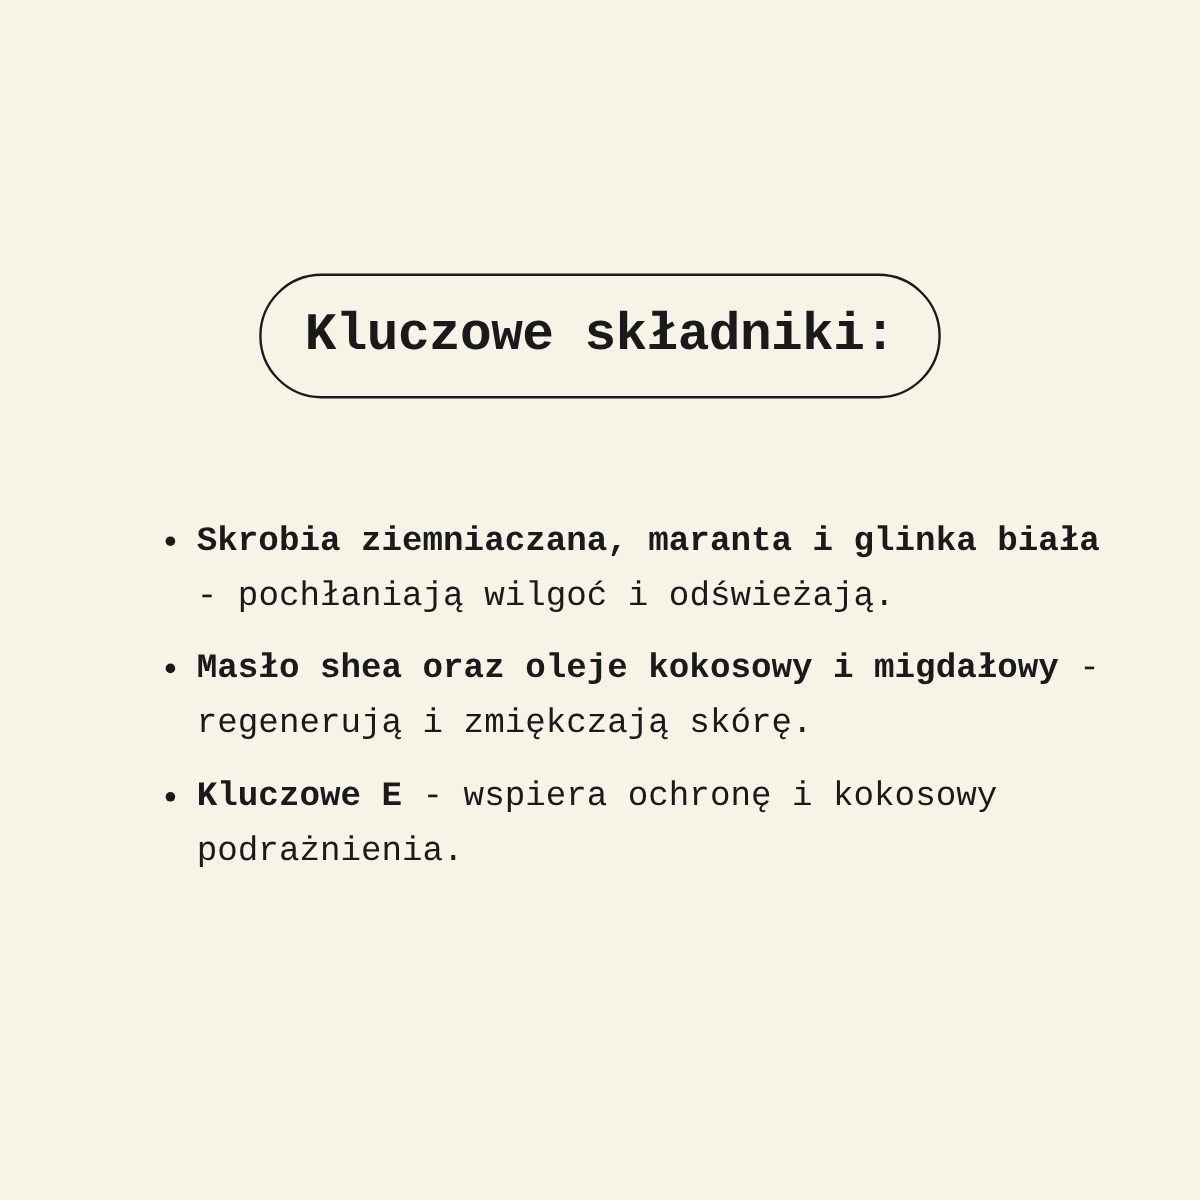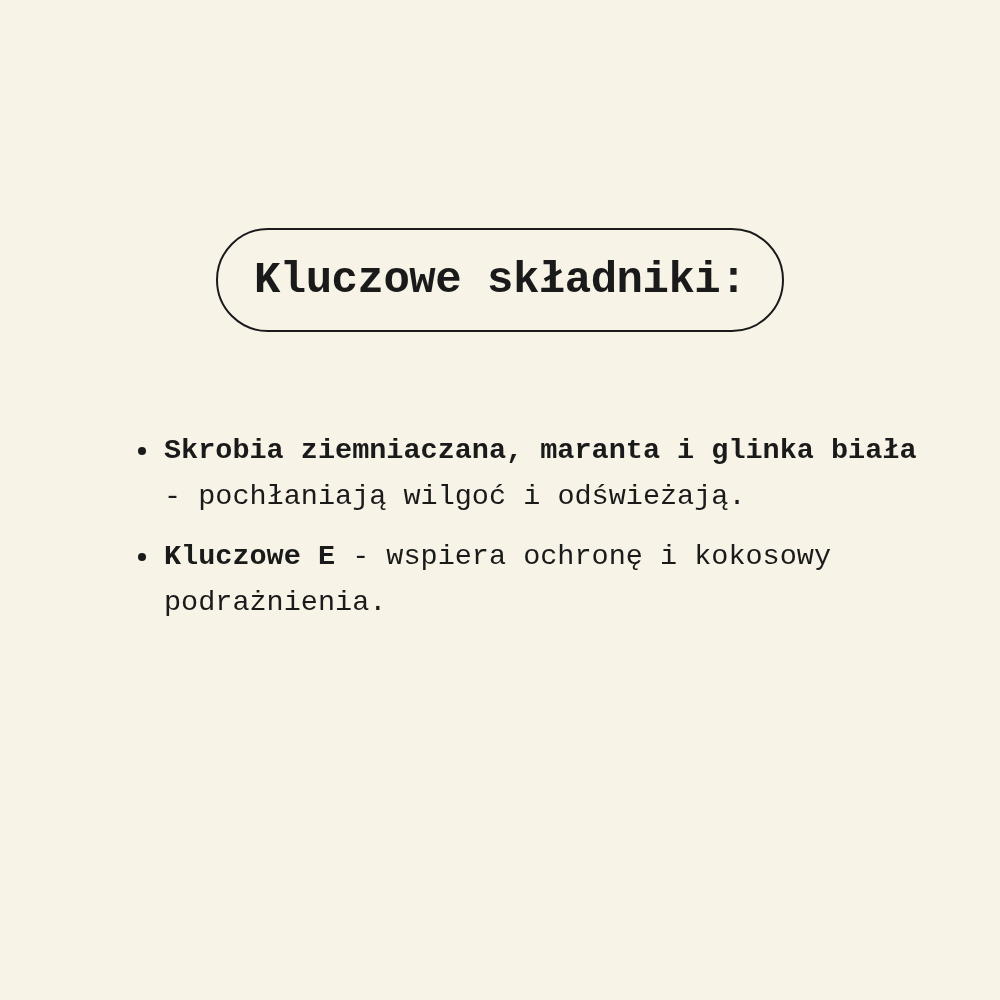--- a/index.html
+++ b/index.html
@@ -87,20 +87,24 @@
     <span class="title-text">Kluczowe składniki:</span>
   </div>
 
   <ul class="ingredients">
 
     <li class="ingredient-item">
       <span class="bullet"></span>
       <span class="term">Skrobia ziemniaczana, maranta i glinka biała</span><span class="desc"> - </span><span class="desc">pochłaniają wilgoć i odświeżają.</span>
     </li>
 
+    <li class="ingredient-item">
+      <span class="bullet"></span>
+      <span class="term">Masło shea oraz oleje kokosowy i migdałowy</span><span class="desc"> - </span><span class="desc">regenerują i zmiękczają skórę.</span>
+    </li>
 
     <li class="ingredient-item">
       <span class="bullet"></span>
       <span class="term">Kluczowe E</span><span class="desc"> - </span><span class="desc">wspiera ochronę i kokosowy podrażnienia.</span>
     </li>
 
   </ul>
 
 </div>
 

